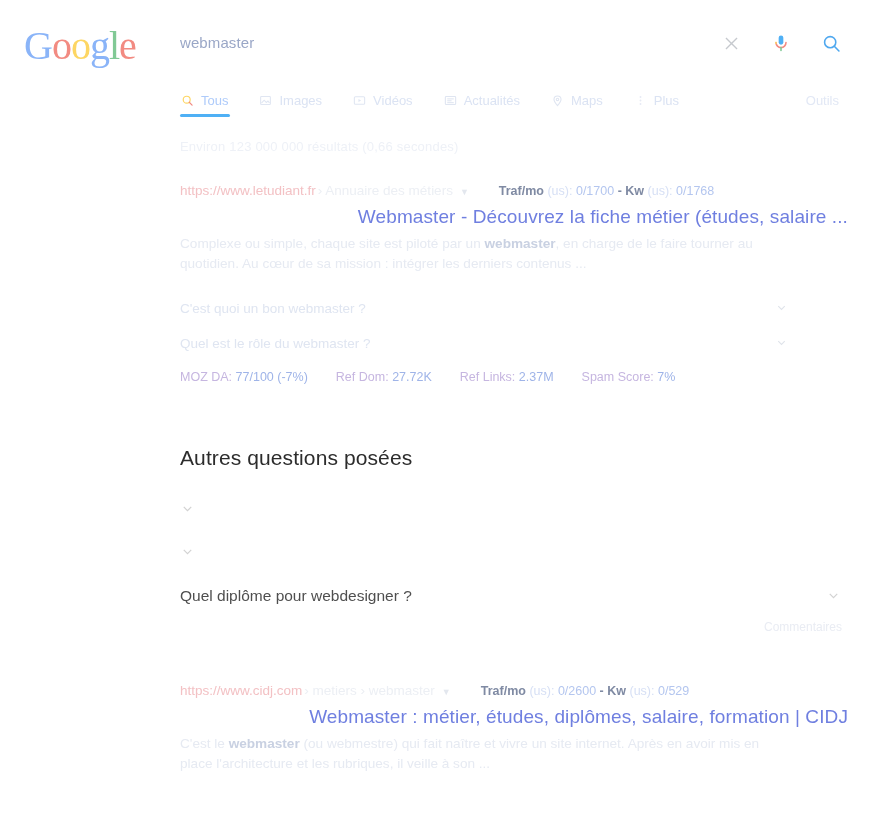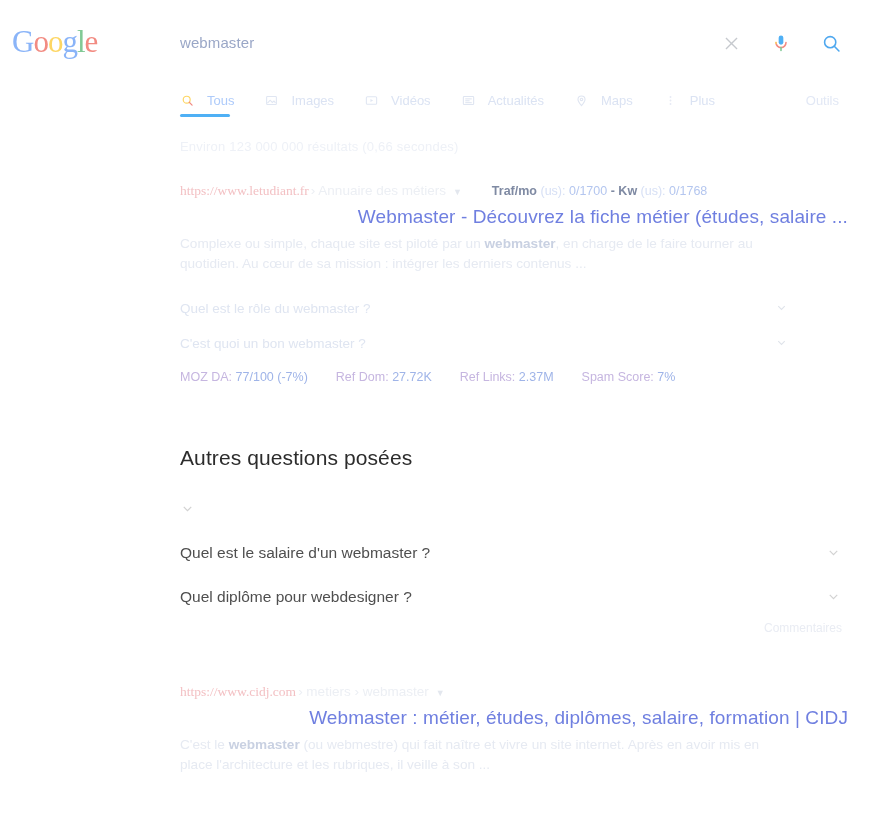--- a/index.html
+++ b/index.html
@@ -15,24 +15,24 @@
     -webkit-font-smoothing: antialiased;
   }
 
   
   .header {
     position: relative;
     height: 78px;
   }
   .logo {
     position: absolute;
-    left: 12px;
+    left: 24px;
     top: 26px;
     font-family: "Liberation Serif", "DejaVu Serif", serif;
-    font-size: 31px;
+    font-size: 40px;
     letter-spacing: -1px;
     line-height: 1;
     user-select: none;
   }
   .logo span { display: inline-block; }
 
   .searchbar {
     position: absolute;
     left: 180px;
     top: 26px;
@@ -80,21 +80,21 @@
     left: 180px;
     right: 45px;
     top: 0;
     display: flex;
     align-items: center;
     height: 32px;
   }
   .tab {
     display: flex;
     align-items: center;
-    gap: 12px;
+    gap: 6px;
     font-size: 13px;
     color: #dbe3f3;
     margin-right: 30px;
     cursor: pointer;
     white-space: nowrap;
     position: relative;
     height: 32px;
   }
   .tab.active { color: #aecbfa; }
   .tab .tab-ico {
@@ -135,21 +135,21 @@
   }
 
   .result { margin-top: 28px; }
   .url-row {
     display: flex;
     align-items: baseline;
     font-size: 13.5px;
     line-height: 18px;
     white-space: nowrap;
   }
-  .url-main { color: #f3c1c4; font-family: Liberation Serif, serif; }
+  .url-main { color: #f3c1c4; }
   .url-crumb { color: #eceff4; margin-left: 2px; }
   .url-caret {
     color: #e3e7ee;
     font-size: 9px;
     margin-left: 7px;
     cursor: pointer;
   }
   .seo-inline {
     margin-left: 30px;
     font-size: 12.5px;
@@ -357,29 +357,29 @@
       <span class="url-caret">▼</span>
       <span class="seo-inline"><b>Traf/mo</b> <span>(us):</span> <span class="num">0/1700</span> <b>-</b> <b>Kw</b> <span>(us):</span> <span class="num">0/1768</span></span>
     </div>
 
     <div class="res-title">Webmaster - Découvrez la fiche métier (études, salaire ...</div>
 
     <div class="res-snippet"><span>Complexe ou simple, chaque site est piloté par un </span><b>webmaster</b><span>, en charge de le faire tourner au quotidien. Au cœur de sa mission : intégrer les derniers contenus ...</span></div>
 
     <div class="inline-qs">
       <div class="inline-q">
-        <span>Quel est le rôle du webmaster ?</span>
+        <span>C'est quoi un bon webmaster ?</span>
         <span class="chev">
           <svg width="13" height="13" viewBox="0 0 24 24" fill="none" stroke="#dfe3ea" stroke-width="2">
               <polyline points="6,9.5 12,15.5 18,9.5"></polyline>
             </svg>
         </span>
       </div>
       <div class="inline-q">
-        <span>C'est quoi un bon webmaster ?</span>
+        <span>Quel est le rôle du webmaster ?</span>
         <span class="chev">
           <svg width="13" height="13" viewBox="0 0 24 24" fill="none" stroke="#dfe3ea" stroke-width="2">
               <polyline points="6,9.5 12,15.5 18,9.5"></polyline>
             </svg>
         </span>
       </div>
     </div>
 
     <div class="moz-row">
       <span><span class="lbl">MOZ DA:</span> <span class="val">77/100 (-7%)</span></span>
@@ -393,21 +393,20 @@
     <div class="paa-title">Autres questions posées</div>
     <div class="paa-list">
       <div class="paa-item">
         <span class="paa-chev">
           <svg width="15" height="15" viewBox="0 0 24 24" fill="none" stroke="#d2d2d2" stroke-width="1.9">
               <polyline points="6,9.5 12,15.5 18,9.5"></polyline>
             </svg>
         </span>
       </div>
       <div class="paa-item">
-        <span>Quel est le salaire d'un webmaster ?</span>
         <span class="paa-chev">
           <svg width="15" height="15" viewBox="0 0 24 24" fill="none" stroke="#d2d2d2" stroke-width="1.9">
               <polyline points="6,9.5 12,15.5 18,9.5"></polyline>
             </svg>
         </span>
       </div>
       <div class="paa-item">
         <span>Quel diplôme pour webdesigner ?</span>
         <span class="paa-chev">
           <svg width="15" height="15" viewBox="0 0 24 24" fill="none" stroke="#d2d2d2" stroke-width="1.9">
@@ -417,20 +416,21 @@
       </div>
     </div>
     <div class="paa-feedback">Commentaires</div>
   </div>
 
   <div class="result result-2">
     <div class="url-row">
       <span class="url-main">https://www.cidj.com</span>
       <span class="url-crumb">› metiers › webmaster</span>
       <span class="url-caret">▼</span>
+      <span class="seo-inline"><b>Traf/mo</b> <span>(us):</span> <span class="num">0/2600</span> <b>-</b> <b>Kw</b> <span>(us):</span> <span class="num">0/529</span></span>
     </div>
 
     <div class="res-title">Webmaster : métier, études, diplômes, salaire, formation | CIDJ</div>
 
     <div class="res-snippet"><span>C'est le </span><b>webmaster</b><span> (ou webmestre) qui fait naître et vivre un site internet. Après en avoir mis en place l'architecture et les rubriques, il veille à son ...</span></div>
 
   </div>
 
 </div>
 

